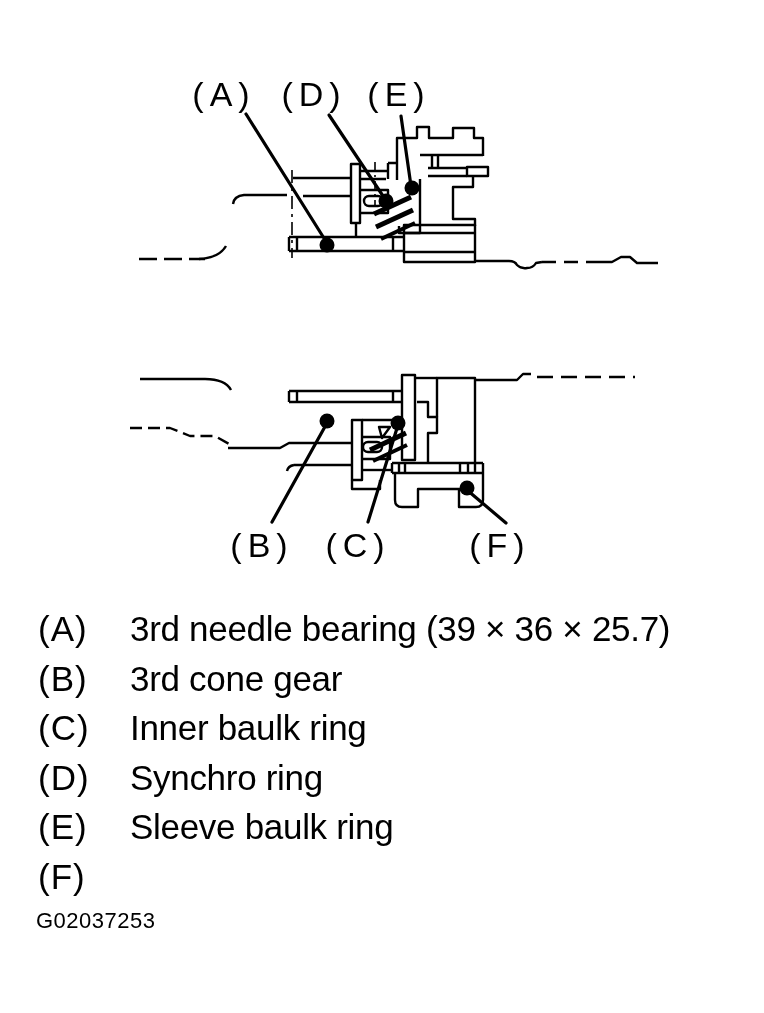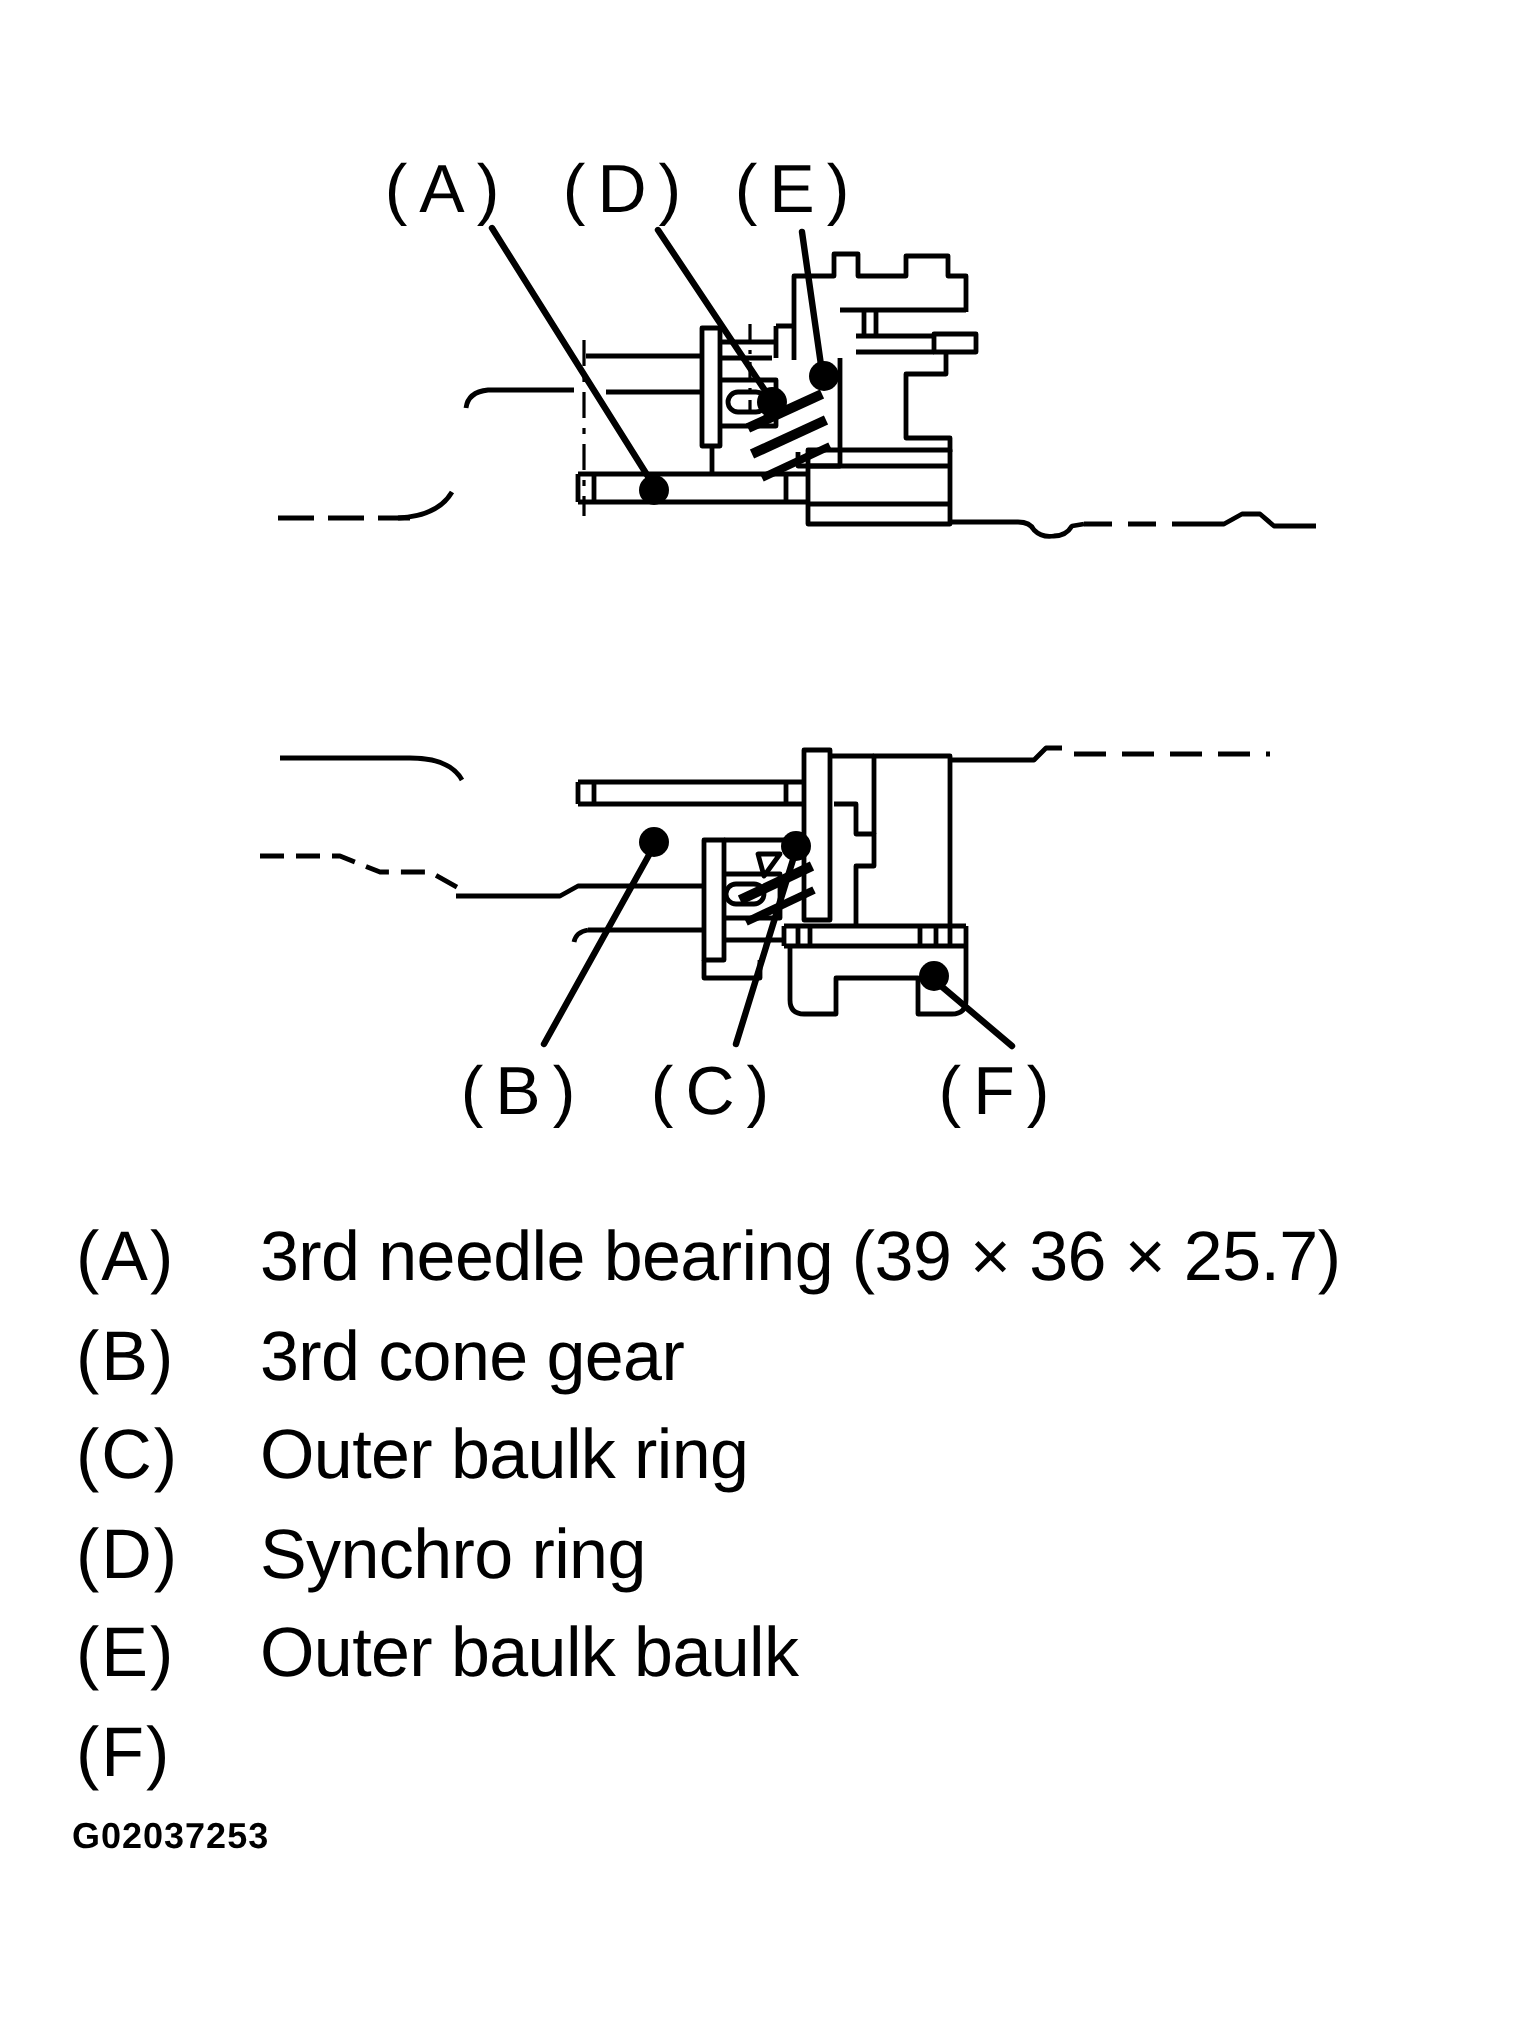--- a/index.html
+++ b/index.html
@@ -43,22 +43,22 @@
     white-space: nowrap;
   }
   .legend-key {
     width: 92px;
     flex: 0 0 92px;
     letter-spacing: 1px;
   }
   .legend-text { letter-spacing: -0.3px; }
   .figure-code {
     position: absolute; left: 36px; top: 908px;
-    font-size: 18px;
-    font-weight: 700;
+    font-size: 22px;
+    font-weight: 400;
     letter-spacing: 0.5px;
   }
 </style>
 </head>
 <body>
 
 <div id="page">
 
   <svg id="figure-svg" viewBox="0 0 764 580" xmlns="http://www.w3.org/2000/svg">
 
@@ -176,29 +176,29 @@
     <div class="legend-row">
       <span class="legend-key">(A)</span>
       <span class="legend-text">3rd needle bearing (39 × 36 × 25.7)</span>
     </div>
     <div class="legend-row">
       <span class="legend-key">(B)</span>
       <span class="legend-text">3rd cone gear</span>
     </div>
     <div class="legend-row">
       <span class="legend-key">(C)</span>
-      <span class="legend-text">Outer baulk ring</span>
+      <span class="legend-text">Inner baulk ring</span>
     </div>
     <div class="legend-row">
       <span class="legend-key">(D)</span>
       <span class="legend-text">Synchro ring</span>
     </div>
     <div class="legend-row">
       <span class="legend-key">(E)</span>
-      <span class="legend-text">Outer baulk baulk</span>
+      <span class="legend-text">Sleeve baulk ring</span>
     </div>
     <div class="legend-row">
       <span class="legend-key">(F)</span>
     </div>
   </div>
 
   <div class="figure-code">G02037253</div>
 
 </div>
 

